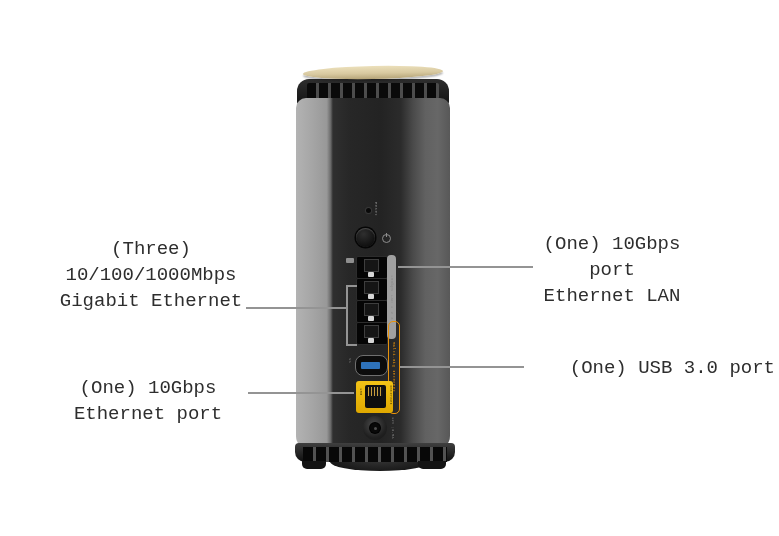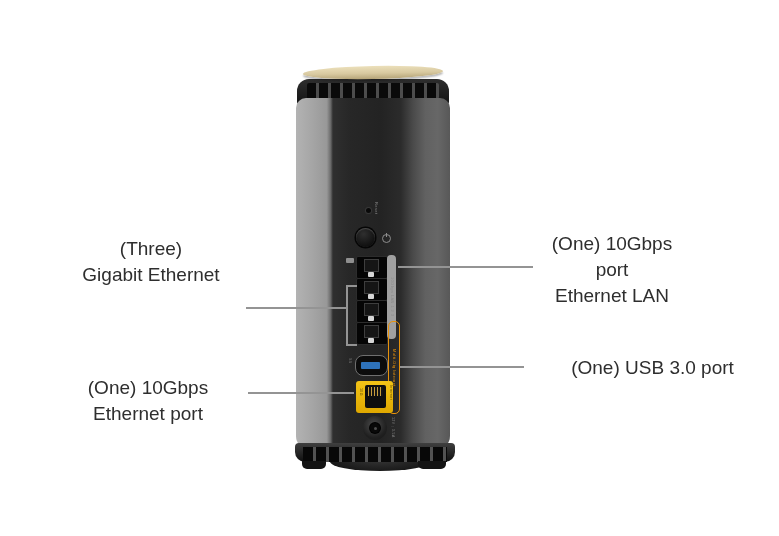--- a/index.html
+++ b/index.html
@@ -1,17 +1,17 @@
 <!DOCTYPE html>
 <html><head>
 <meta charset="utf-8">
 <style>
   html,body{margin:0;padding:0;}
   body{width:779px;height:536px;background:#ffffff;font-family:"Liberation Sans",sans-serif;}
-  .stage{position:relative;width:779px;height:536px;background:#ffffff;overflow:hidden;}
+  .stage{position:relative;width:779px;height:536px;background:#ffffff;overflow:hidden;font-family:Liberation Mono, monospace;}
 
   
   .abs{position:absolute;}
   .top-cap{left:303px;top:66px;width:140px;height:13px;border-radius:50%;
     background:linear-gradient(180deg,#ece0bb 0%,#d8c9a0 55%,#b5a478 100%);
     transform:rotate(-1.2deg);box-shadow:0 2px 2px rgba(0,0,0,.28);z-index:3;}
   .top-vents{left:297px;top:79px;width:152px;height:25px;border-radius:12px 12px 2px 2px;
     background:linear-gradient(180deg,#2e2e2e,#141414);z-index:2;}
   .top-vents::before{content:"";position:absolute;left:10px;right:10px;top:4px;bottom:5px;
     background:repeating-linear-gradient(90deg,#0a0a0a 0 9px,#4d4d4d 9px 12px);border-radius:2px;}
@@ -82,21 +82,21 @@
   .line-gig{left:246px;top:307px;width:100px;}
   .bracket{position:absolute;left:346px;top:285px;width:9px;height:57px;z-index:5;
     border-top:2px solid #949494;border-bottom:2px solid #949494;border-left:2px solid #949494;}
 
   
   .label{position:absolute;color:#2e2e2e;font-size:19px;line-height:26px;z-index:5;}
   .c{text-align:center;}
   .lb-gig{left:36px;top:236px;width:230px;}
   .lb-inet{left:33px;top:375px;width:230px;}
   .lb-lan10g{left:497px;top:231px;width:230px;}
-  .lb-usb{left:530px;top:355px;width:245px;text-align:center;}
+  .lb-usb{left:530px;top:355px;width:245px;text-align:right;}
 </style>
 </head>
 <body>
 
 <div class="stage">
 
   <div>
     <div class="abs top-cap"></div>
     <div class="abs top-vents"></div>
     <div class="abs router-body"></div>
@@ -143,20 +143,21 @@
   </div>
 
   <div class="cline line-lan10g"></div>
   <div class="cline line-usb"></div>
   <div class="cline line-inet"></div>
   <div class="cline line-gig"></div>
   <div class="bracket"></div>
 
   <div class="label c lb-gig">
     <div>(Three)</div>
+    <div>10/100/1000Mbps</div>
     <div>Gigabit Ethernet</div>
   </div>
 
   <div class="label c lb-inet">
     <div>(One) 10Gbps</div>
     <div>Ethernet port</div>
   </div>
 
   <div class="label c lb-lan10g">
     <div>(One) 10Gbps</div>

